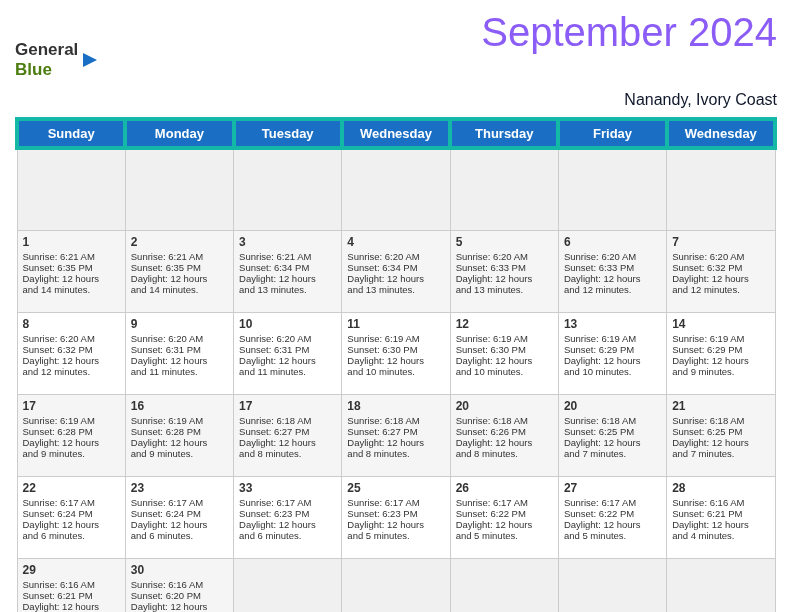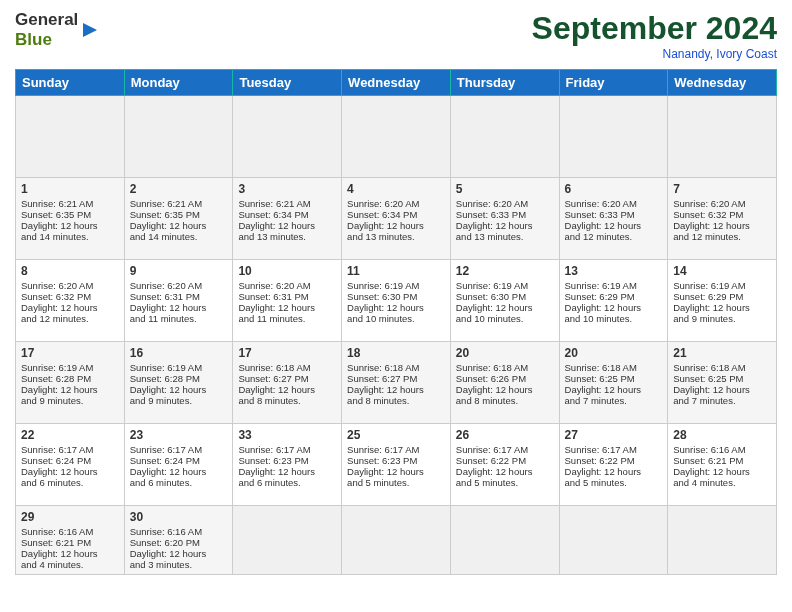--- a/index.html
+++ b/index.html
@@ -11,57 +11,58 @@
       overflow: hidden;
     }
     .page {
       width: 792px;
       height: 612px;
       padding: 10px 15px;
     }
     .header {
       display: flex;
       justify-content: space-between;
-      align-items: flex-start;
+      align-items: center;
       margin-bottom: 8px;
     }
     .logo {
       display: flex;
       flex-direction: column;
       align-items: flex-start;
     }
     .logo-row {
       display: flex;
       align-items: center;
     }
     .title-block {
       text-align: right;
     }
     .month-title {
-      font-size: 32px;
-      font-weight: bold;
-      color: #14532d;
+      font-size: 40px;
+      font-weight: normal;
+      color: #8b5cf6;
     }
     .location {
-      font-size: 12px;
-      color: #1d4ed8;
+      font-size: 16px;
+      color: #0f172a;
+      margin-top: 36px;
     }
     .calendar {
       width: 100%;
       border-collapse: collapse;
       table-layout: fixed;
     }
     .calendar th {
       background: #1a6fc4;
       color: #fff;
-      text-align: left;
+      text-align: center;
       padding: 5px 6px;
       font-size: 13px;
       font-weight: bold;
-      border: 1px solid #14b8a6;
+      border: 4px solid #14b8a6;
     }
     .calendar td {
       border: 1px solid #ccc;
       vertical-align: top;
       padding: 4px 5px;
       font-size: 9.5px;
       color: #333;
       height: 82px;
     }
     .calendar tr:nth-child(even) td {

